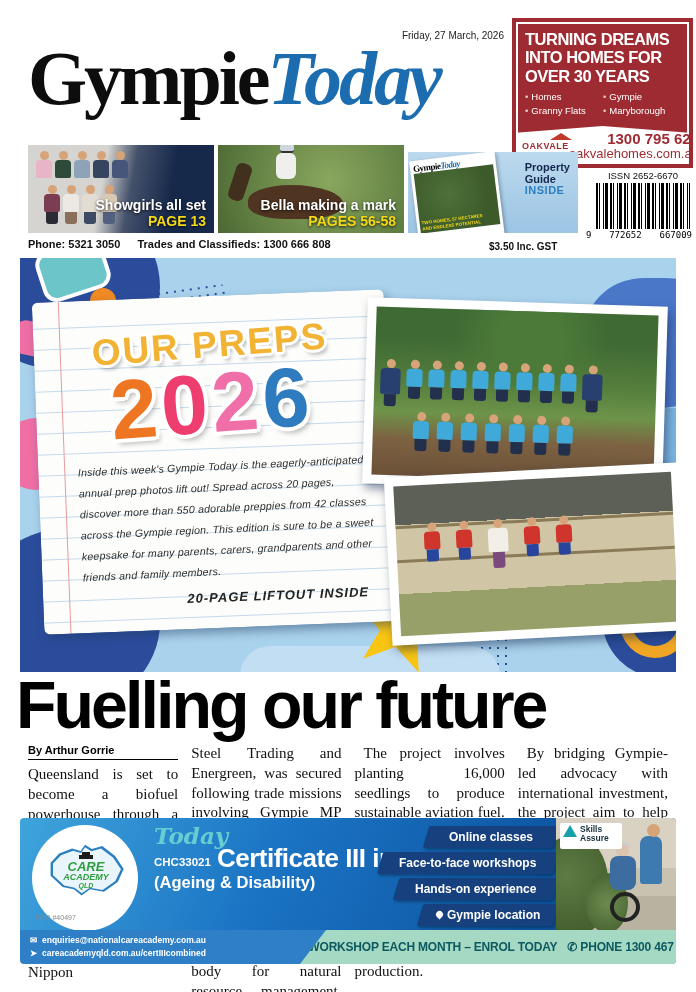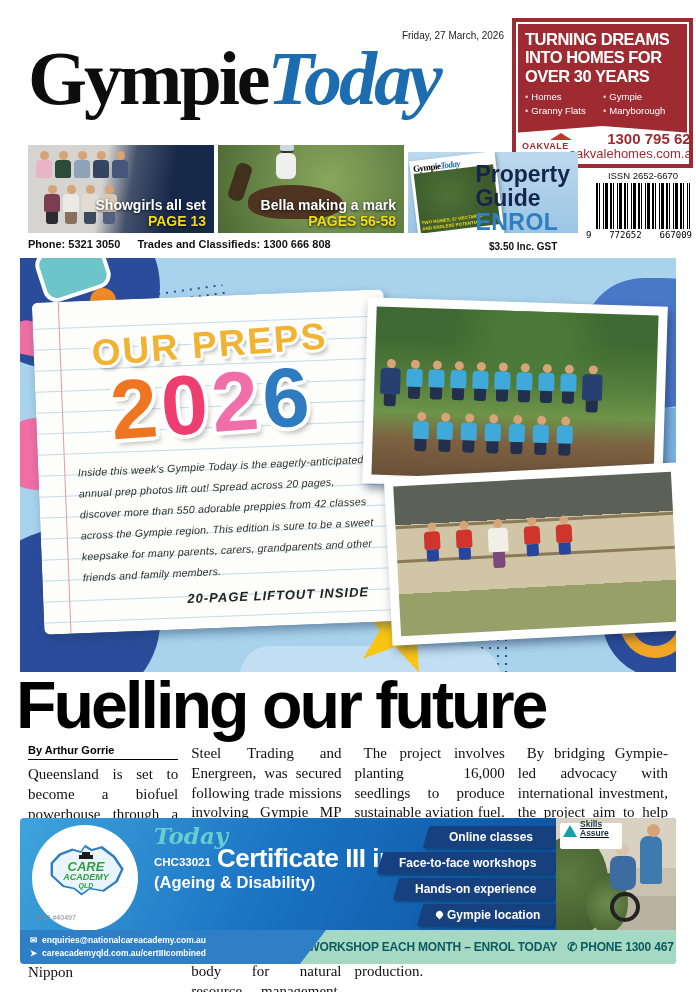--- a/index.html
+++ b/index.html
@@ -53,21 +53,21 @@
   
   .prop { position:absolute; top:152px; left:408px; width:170px; height:81px;
           background:linear-gradient(180deg,#bcd9ee,#9cc5e4); overflow:hidden; }
   .prop-cover { position:absolute; left:6px; top:4px; width:86px; height:86px; background:#fff;
                 transform:rotate(-7deg); box-shadow:1px 2px 4px rgba(0,0,0,.35); padding:3px; }
   .prop-cover .mini-mast { font-family:"Liberation Serif", serif; font-weight:700; font-size:9px; letter-spacing:-0.5px; }
   .prop-cover .mini-mast .b2 { color:#1c6cb0; font-style:italic; }
   .prop-cover .aerial { width:80px; height:60px; background:radial-gradient(circle at 40% 40%, #4e7138, #3c5a2a 70%);
                         position:relative; }
   .prop-cover .cover-cap { position:absolute; left:2px; bottom:2px; width:64px; font-size:4.5px; font-weight:700; color:#f3d818; line-height:1.2; }
-  .prop-text { position:absolute; right:8px; top:10px; font-weight:700; font-size:23px; line-height:1.05; color:#14264e; }
+  .prop-text { position:absolute; right:8px; top:10px; font-weight:700; font-size:11px; line-height:1.05; color:#14264e; }
   .prop-text .inside { color:#2e7fc2; letter-spacing:0.5px; }
 
   
   .issn { position:absolute; top:170px; left:593px; width:100px; text-align:center; font-size:9.5px; color:#111; }
   .barcode { position:absolute; top:183px; left:596px; width:94px; height:46px;
              background:repeating-linear-gradient(90deg,#000 0 2px,#fff 2px 3px,#000 3px 4px,#fff 4px 7px,#000 7px 8px,#fff 8px 9px,#000 9px 12px,#fff 12px 14px); }
   .barcode-num { position:absolute; top:230px; left:584px; width:110px; display:flex; justify-content:space-between;
                  font-family:"DejaVu Sans Mono", monospace; font-size:9px; color:#000; padding:0 2px; }
   .phone-line { position:absolute; top:238px; left:28px; font-size:11px; font-weight:700; color:#111; }
   .phone-line span + span { margin-left:14px; }
@@ -160,21 +160,21 @@
           background:radial-gradient(circle at 40% 40%, #5d7b43, #46602f 75%); }
   .bush2 { position:absolute; left:30px; top:55px; width:42px; height:60px; border-radius:50%;
            background:radial-gradient(circle, #6d8b50, #4c6834 75%); }
   .nurse { position:absolute; right:14px; top:18px; width:22px; height:48px; background:#3c7ab0; border-radius:8px 8px 3px 3px; }
   .nurse-head { position:absolute; right:16px; top:6px; width:13px; height:13px; border-radius:50%; background:#d7a378; }
   .elder { position:absolute; right:40px; top:38px; width:26px; height:34px; background:#3d6da0; border-radius:8px; }
   .elder-head { position:absolute; right:47px; top:26px; width:13px; height:13px; border-radius:50%; background:#dcc3ad; }
   .elder-hair { position:absolute; right:46px; top:24px; width:15px; height:8px; border-radius:50% 50% 0 0; background:#cfcfcf; }
   .wheel { position:absolute; right:36px; top:74px; width:30px; height:30px; border:4px solid #222; border-radius:50%; background:transparent; }
   .skills { position:absolute; left:540px; top:5px; width:62px; height:26px; background:#fff; border-radius:2px;
-            padding:12px 3px; display:flex; gap:3px; align-items:flex-end;text-decoration:underline; }
+            padding:2px 3px; display:flex; gap:3px; align-items:flex-start; }
   .sa-mark { width:0; height:0; border-left:7px solid transparent; border-right:7px solid transparent; border-bottom:12px solid #16a0aa; }
   .skills .txt { font-size:8.5px; font-weight:700; line-height:1; color:#16323f; }
   .ba-bar { position:absolute; left:0; right:0; bottom:0; height:34px; background:#2e7fc6; }
   .ba-links { position:absolute; left:10px; top:4px; color:#fff; font-size:8.5px; line-height:13px; font-weight:700; }
   .ba-links .ico { display:inline-block; width:12px; }
   .ba-cta { position:absolute; left:280px; right:0; top:0; bottom:0; background:#a6d9c4;
             clip-path:polygon(26px 0,100% 0,100% 100%,0 100%);
             display:flex; align-items:center; justify-content:center; gap:10px;
             color:#0c5a60; font-weight:700; font-size:12px; letter-spacing:-0.2px; white-space:nowrap; }
 </style>
@@ -281,21 +281,21 @@
       <div class="mini-mast">
         <span>Gympie</span><span class="b2">Today</span>
       </div>
       <div class="aerial">
         <div class="cover-cap">TWO HOMES, 57 HECTARES AND ENDLESS POTENTIAL</div>
       </div>
     </div>
     <div class="prop-text">
       <div>Property</div>
       <div>Guide</div>
-      <div class="inside">ENROL</div>
+      <div class="inside">INSIDE</div>
     </div>
   </div>
 
   <div class="issn">ISSN 2652-6670</div>
   <div class="barcode"></div>
   <div class="barcode-num">
     <span>9</span>
     <span>772652</span>
     <span>667009</span>
   </div>

